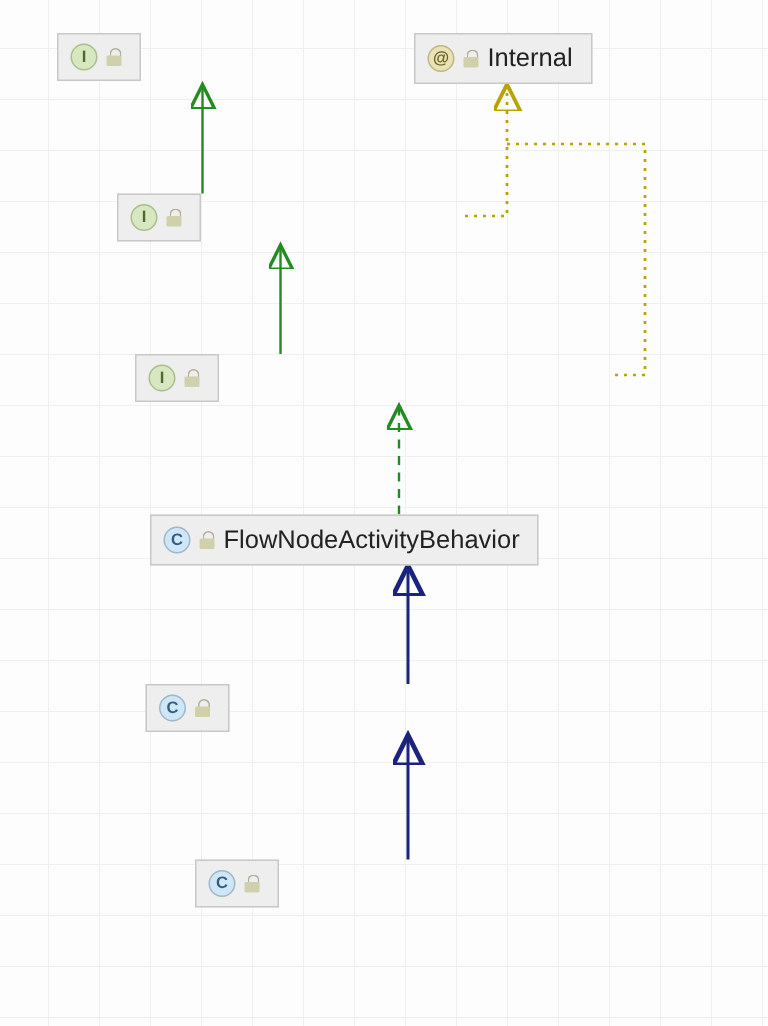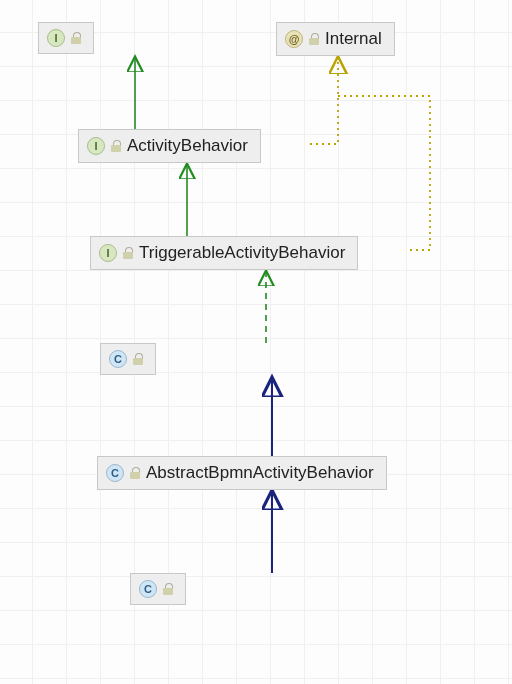--- a/index.html
+++ b/index.html
@@ -128,47 +128,45 @@
   <span class="lock"></span>
   <span>Internal</span>
 </div>
 
 <div class="node" style="top:129px;left:78px;">
   <span class="badge interface">
       <span class="ring"></span>
       <span>I</span>
     </span>
   <span class="lock"></span>
-  <span>ActivityBehavior</span>
 </div>
 
 <div class="node" style="top:236px;left:90px;">
   <span class="badge interface">
       <span class="ring"></span>
       <span>I</span>
     </span>
   <span class="lock"></span>
-  <span>TriggerableActivityBehavior</span>
 </div>
 
 <div class="node" style="top:343px;left:100px;">
   <span class="badge class">
       <span class="ring"></span>
       <span>C</span>
     </span>
   <span class="lock"></span>
+  <span>FlowNodeActivityBehavior</span>
 </div>
 
 <div class="node" style="top:456px;left:97px;">
   <span class="badge class">
       <span class="ring"></span>
       <span>C</span>
     </span>
   <span class="lock"></span>
-  <span>AbstractBpmnActivityBehavior</span>
 </div>
 
 <div class="node" style="top:573px;left:130px;">
   <span class="badge class">
       <span class="ring"></span>
       <span>C</span>
     </span>
   <span class="lock"></span>
 </div>
 

